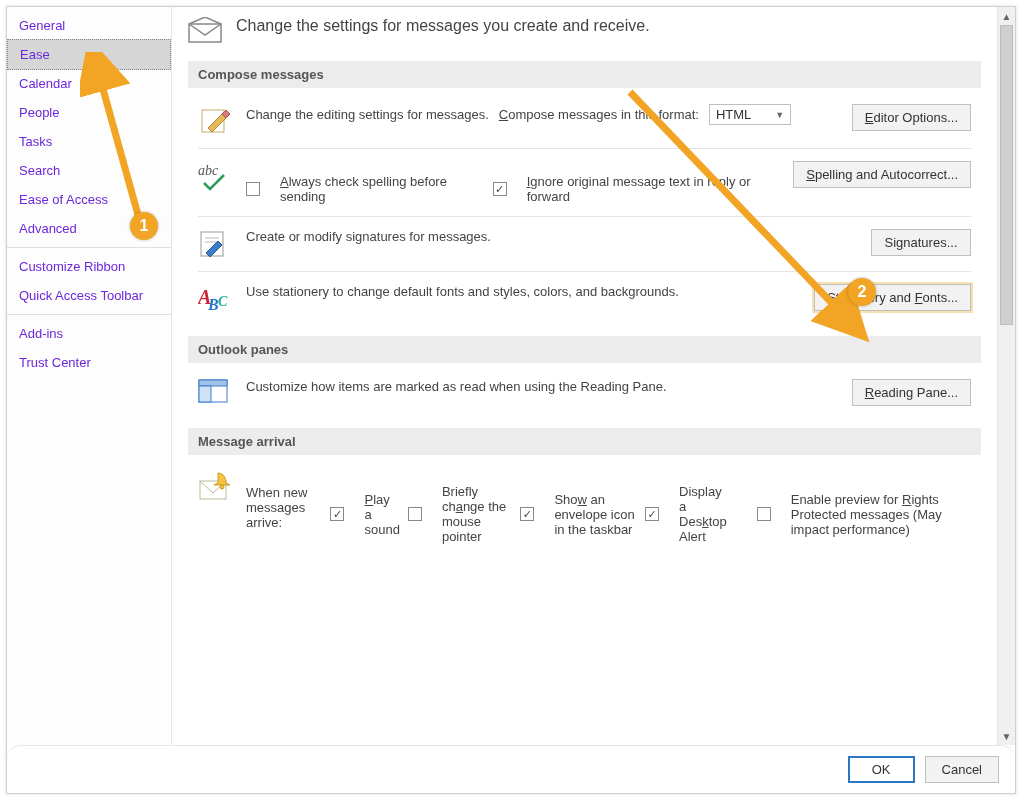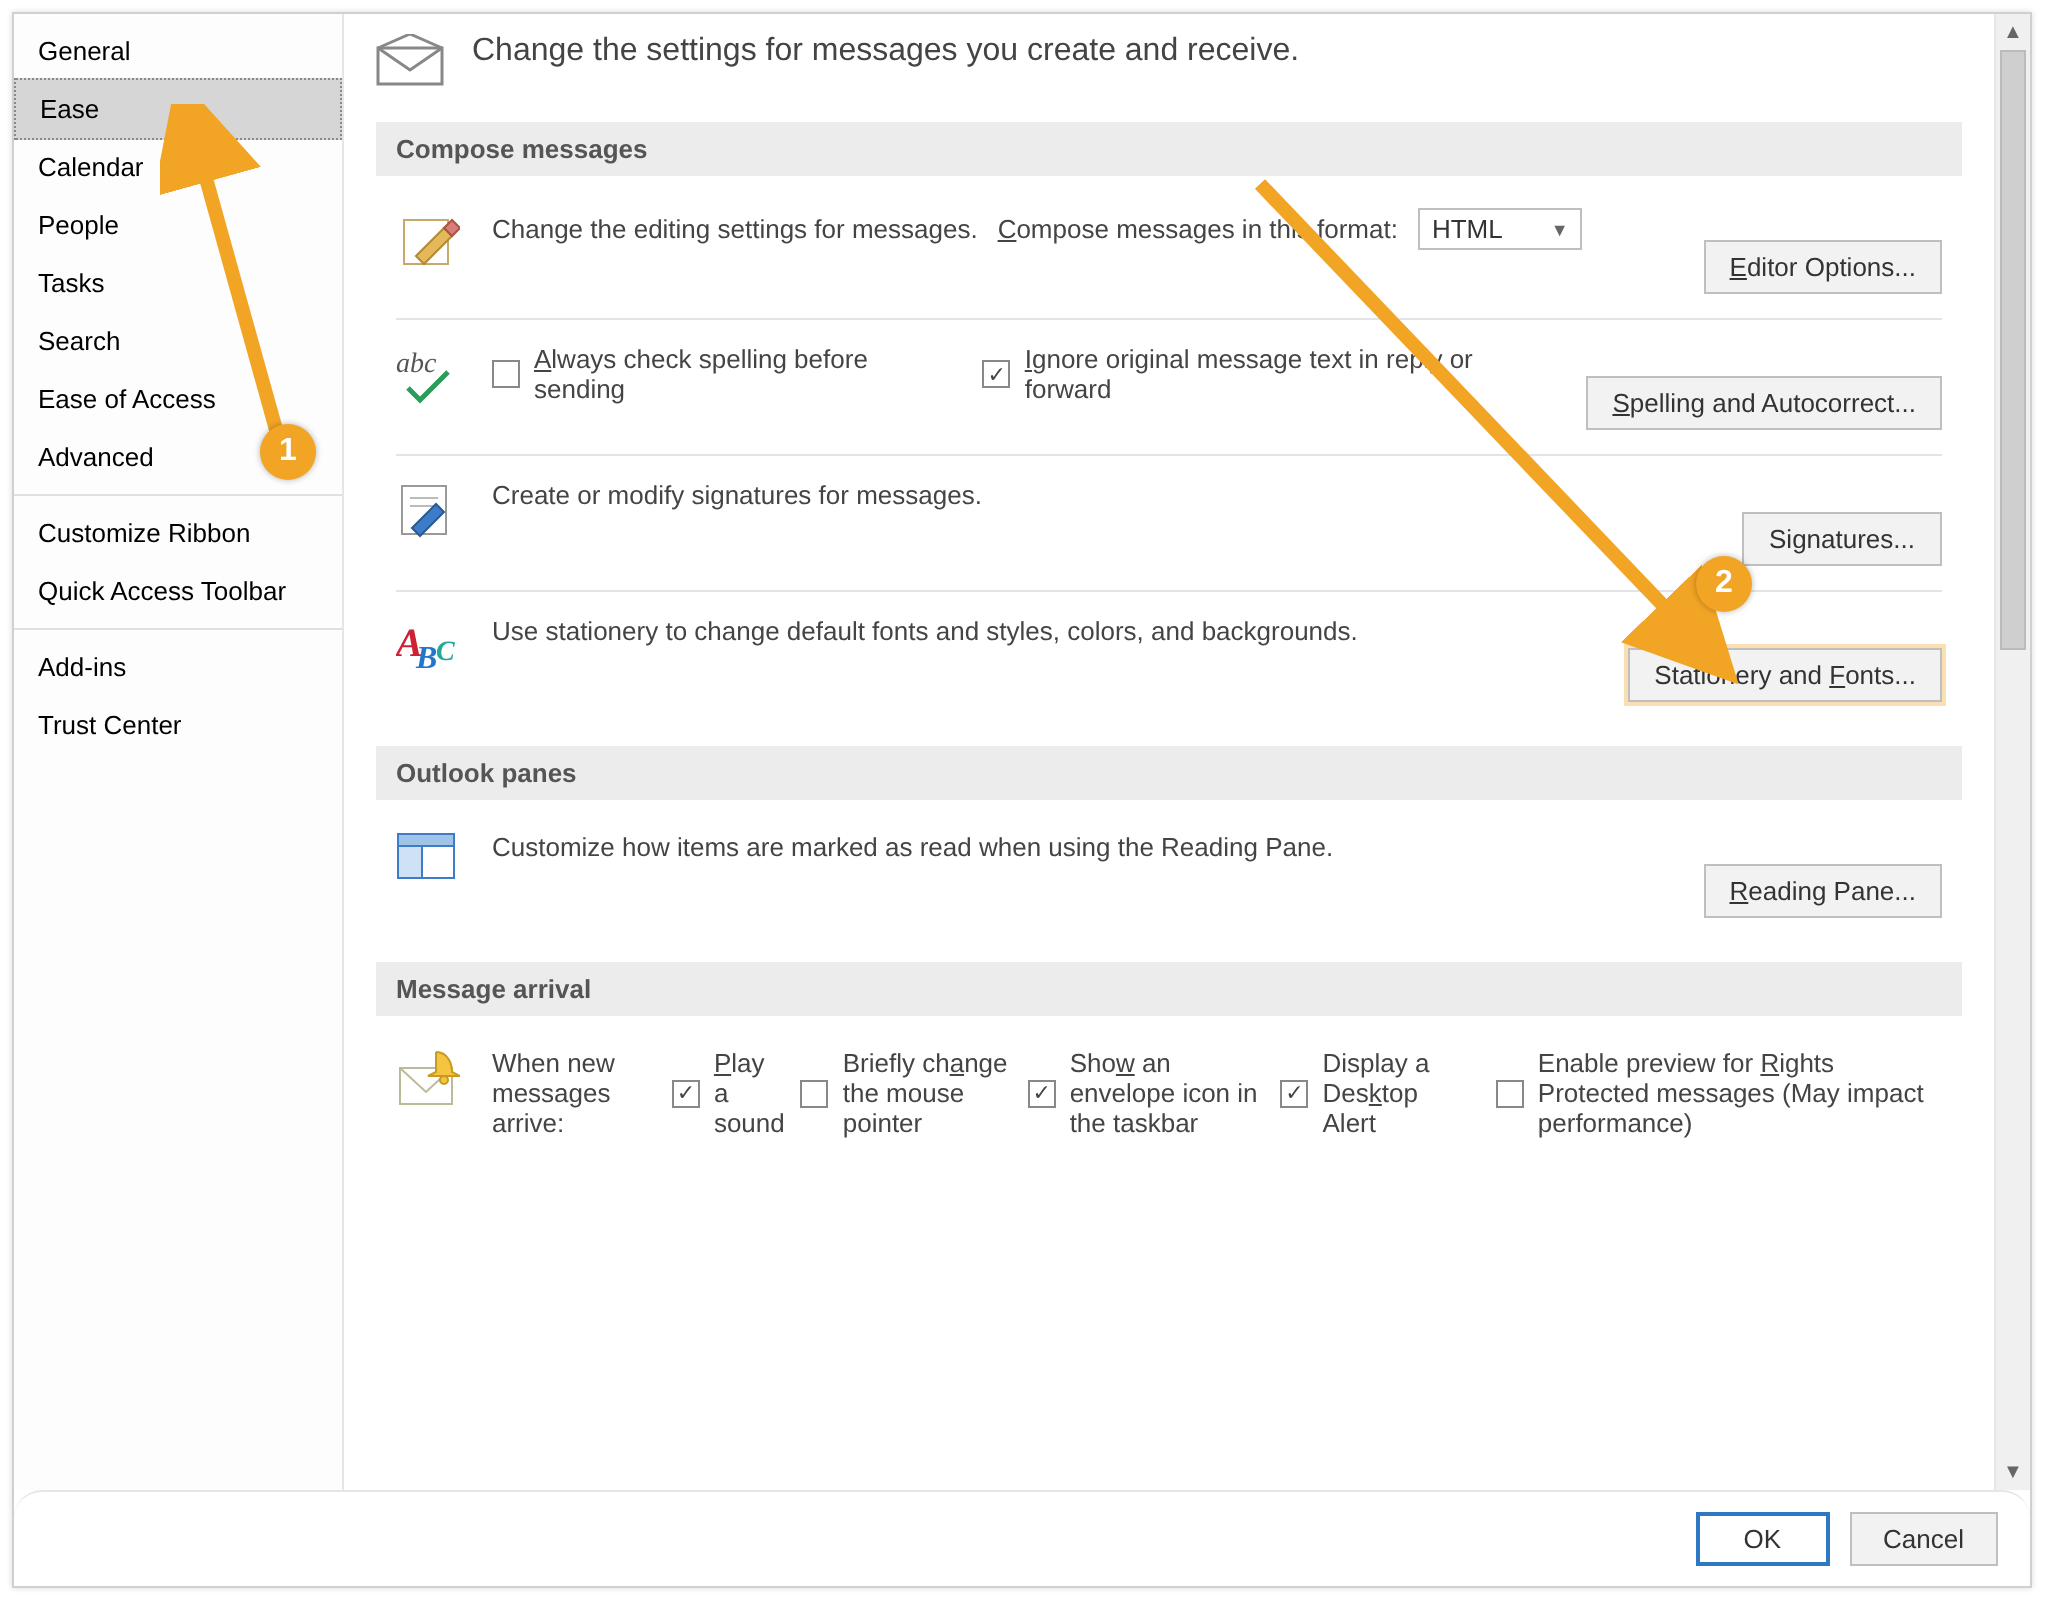--- a/index.html
+++ b/index.html
@@ -32,21 +32,21 @@
   .sidebar {
     width: 165px;
     border-right: 1px solid #e6e6e6;
     background: #fdfdfd;
     padding-top: 4px;
     display: flex;
     flex-direction: column;
   }
   .nav-item {
     padding: 7px 12px;
-    color: #000000;
+    color: #6d28d9;
     cursor: default;
   }
   .nav-item.selected {
     background: #d6d6d6;
     border: 1px dotted #888;
     margin: -1px 0;
   }
   .nav-sep {
     height: 1px;
     background: #e0e0e0;
@@ -126,21 +126,20 @@
     display: flex;
     flex-direction: row;
     gap: 10px;
   }
   .group-actions {
     flex-shrink: 0;
     display: flex;
     flex-direction: column;
     gap: 8px;
     align-items: flex-end;
-    margin-top: 16px;
   }
   .btn {
     background: #f2f2f2;
     border: 1px solid #bfbfbf;
     padding: 5px 12px;
     font-size: 13px;
     color: #333;
     min-width: 100px;
     text-align: center;
     cursor: default;
@@ -151,22 +150,23 @@
   }
   .line {
     display: flex;
     align-items: center;
     gap: 10px;
     color: #444;
   }
   .chk {
     display: flex;
     align-items: center;
-    gap: 7px;
+    gap: 20px;
     color: #444;
+    margin-top: 13px;
   }
   .checkbox {
     width: 14px; height: 14px;
     border: 1px solid #888;
     background: #fff;
     display: inline-flex;
     align-items: center;
     justify-content: center;
     font-size: 11px;
     color: #444;

